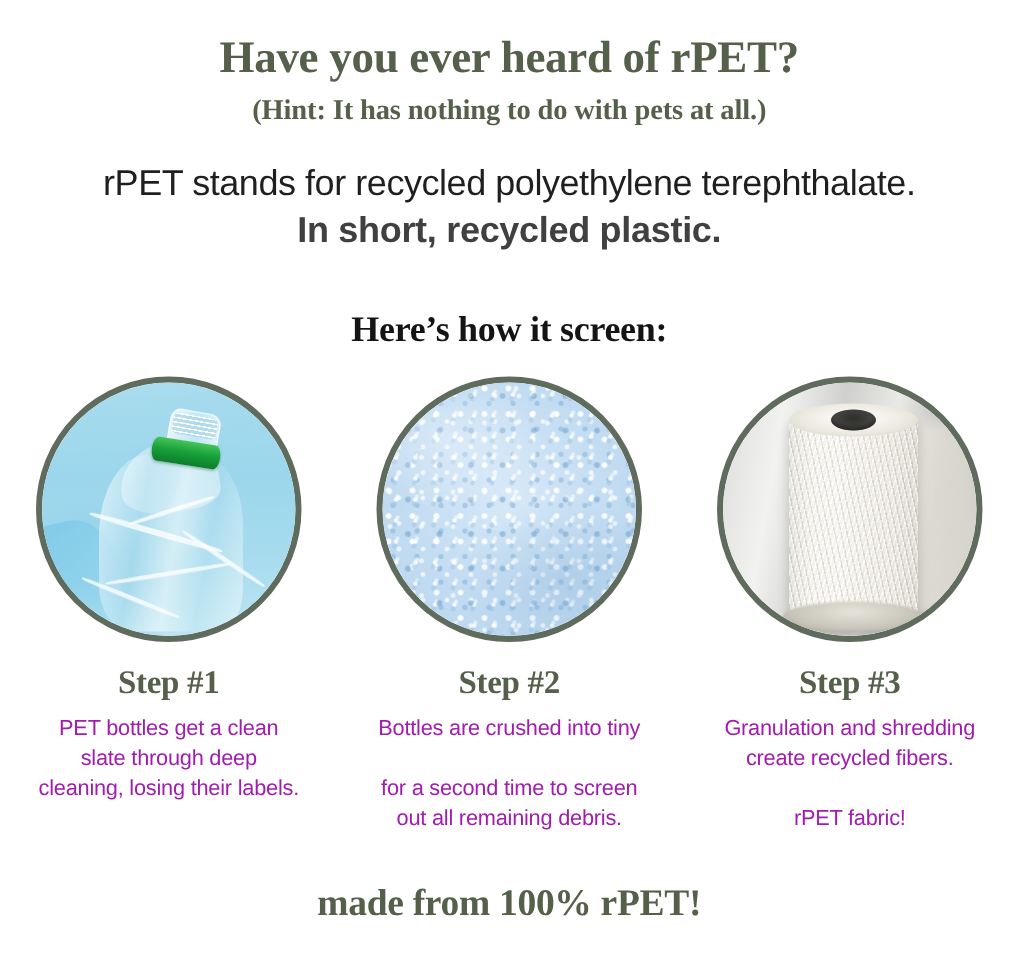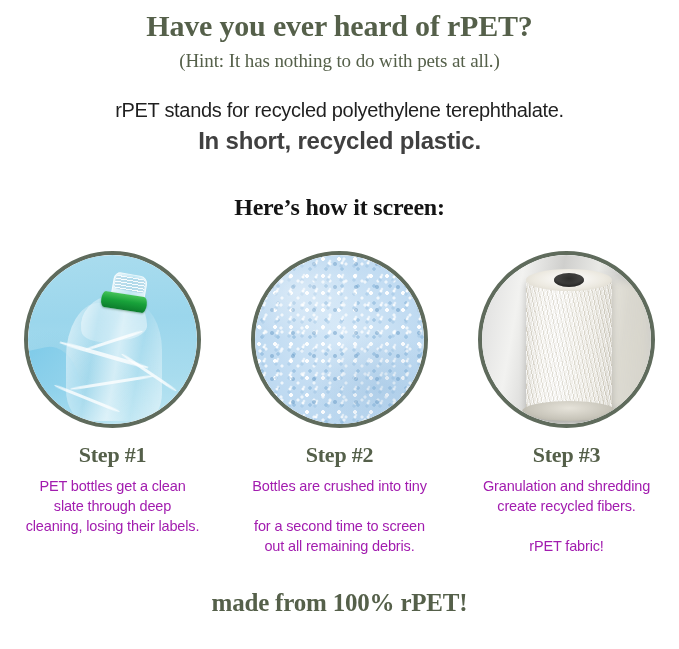--- a/index.html
+++ b/index.html
@@ -18,49 +18,49 @@
 
   .infographic {
     width: 679px;
     height: 649px;
     position: relative;
     background: #ffffff;
   }
 
   
   .header-block {
-    padding-top: 9px;
+    padding-top: 22px;
     text-align: center;
   }
   .headline {
     font-family: "Liberation Serif", serif;
     font-weight: bold;
     font-size: 30px;
     line-height: 34px;
     color: #55604a;
     letter-spacing: -0.2px;
     margin: 0;
   }
   .hint-line {
     font-family: "Liberation Serif", serif;
-    font-weight: normal;
+    font-weight: bold;
     font-size: 19px;
     line-height: 24px;
     color: #55604a;
     margin: 6px 0 0 0;
     letter-spacing: -0.1px;
   }
   .lede {
     margin: 22px 0 0 0;
     text-align: center;
   }
   .lede-line-1 {
     font-family: "Liberation Sans", sans-serif;
     font-weight: 300;
-    font-size: 20px;
+    font-size: 24px;
     line-height: 30px;
     color: #1f1f1f;
     letter-spacing: -0.3px;
     display: block;
   }
   .lede-line-2 {
     font-family: "Liberation Sans", sans-serif;
     font-weight: 600;
     font-size: 24px;
     line-height: 32px;

